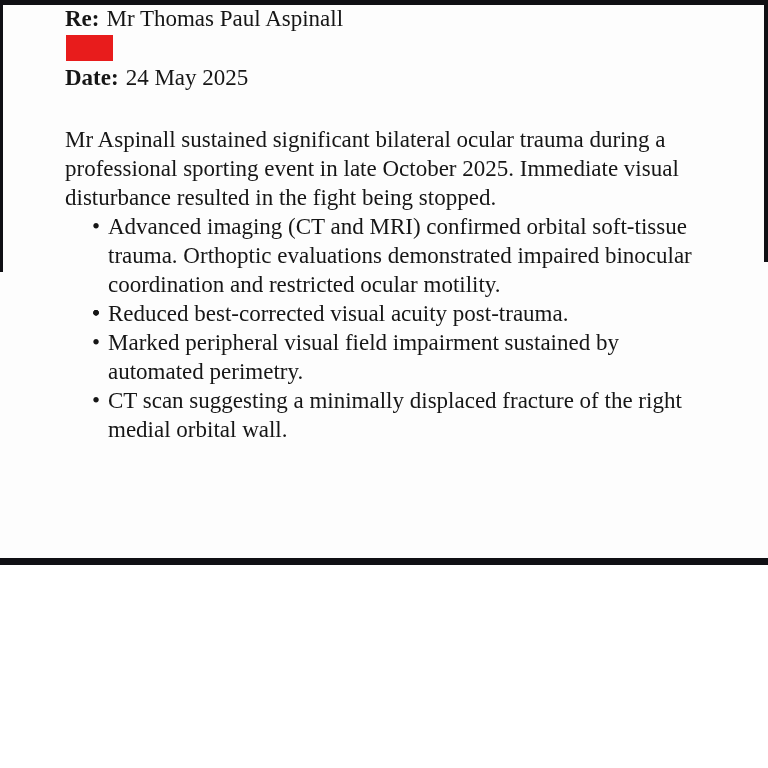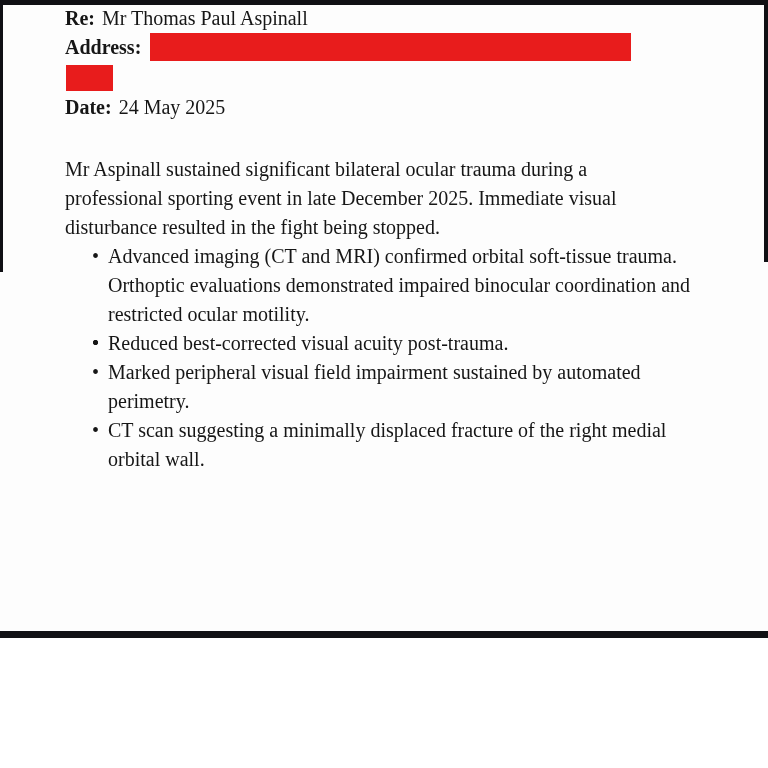--- a/index.html
+++ b/index.html
@@ -1,23 +1,23 @@
 <!DOCTYPE html>
 <html style="--bg: #fdfdfd; --text: #161616; --redaction: #e81c1c; --frame: #101014;"><head>
 <meta charset="utf-8">
 <style>
   html,body { margin:0; padding:0; }
   .page {
     position: relative;
     width: 768px;
-    height: 638px;
+    height: 565px;
     background: var(--bg, #fdfdfd);
     color: var(--text, #161616);
     font-family: "Liberation Serif", "DejaVu Serif", serif;
-    font-size: 20px;
+    font-size: 23px;
     line-height: 29px;
     overflow: hidden;
   }
   .frame-top    { position:absolute; top:0; left:0; right:0; height:5px; background:var(--frame,#101014); }
   .frame-bottom { position:absolute; bottom:0; left:0; right:0; height:7px; background:var(--frame,#101014); }
   .frame-left   { position:absolute; top:0; left:0; width:3px; height:272px; background:var(--frame,#101014); }
   .frame-right  { position:absolute; top:0; right:0; width:4px; height:262px; background:var(--frame,#101014); }
 
   .content { padding: 4px 58px 0 65px; }
 
@@ -65,27 +65,26 @@
   <div class="frame-top"></div>
   <div class="frame-left"></div>
   <div class="frame-right"></div>
   <div class="frame-bottom"></div>
 
   <div class="content">
 
     <div class="line"><span class="b">Re:</span><span>Mr Thomas Paul Aspinall</span></div>
 
 
-    <div class="line"><span class="b">Address:</span><span class="redact addr-redact"></span></div>
 
     <div class="line"><span class="redact addr2-redact"></span></div>
 
     <div class="line"><span class="b">Date:</span><span>24 May 2025</span></div>
 
-    <p class="para">Mr Aspinall sustained significant bilateral ocular trauma during a professional sporting event in late December 2025. Immediate visual disturbance resulted in the fight being stopped.</p>
+    <p class="para">Mr Aspinall sustained significant bilateral ocular trauma during a professional sporting event in late October 2025. Immediate visual disturbance resulted in the fight being stopped.</p>
 
 
     <ul class="findings">
       <li><span class="marker">•</span><span class="t">Advanced imaging (CT and MRI) confirmed orbital soft-tissue trauma. Orthoptic evaluations demonstrated impaired binocular coordination and restricted ocular motility.</span></li>
       <li><span class="marker">•</span></li>
       <li><span class="marker">•</span></li>
       <li><span class="marker">•</span><span class="t">Reduced best-corrected visual acuity post-trauma.</span></li>
       <li><span class="marker">•</span><span class="t">Marked peripheral visual field impairment sustained by automated perimetry.</span></li>
       <li><span class="marker">•</span><span class="t">CT scan suggesting a minimally displaced fracture of the right medial orbital wall.</span></li>
     </ul>

